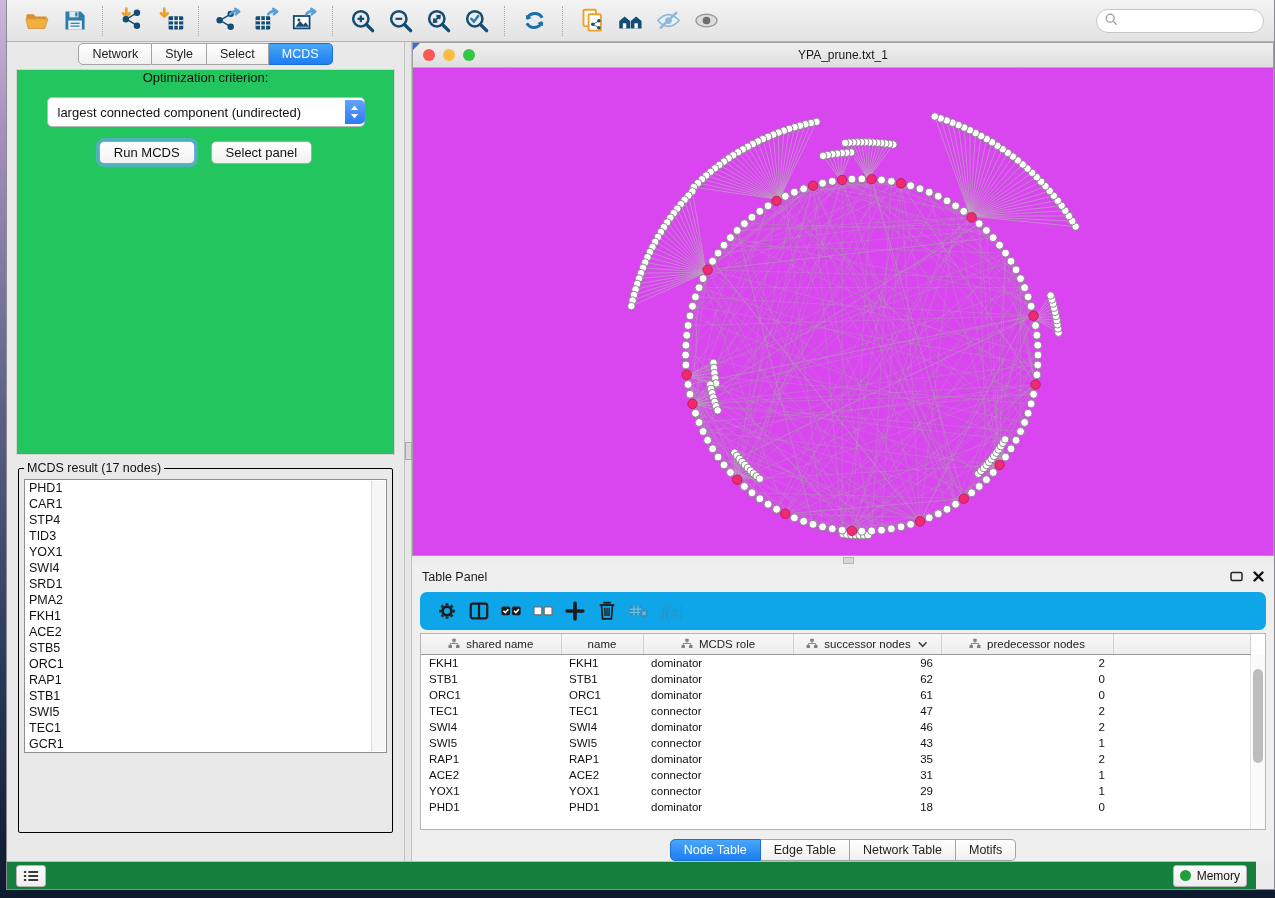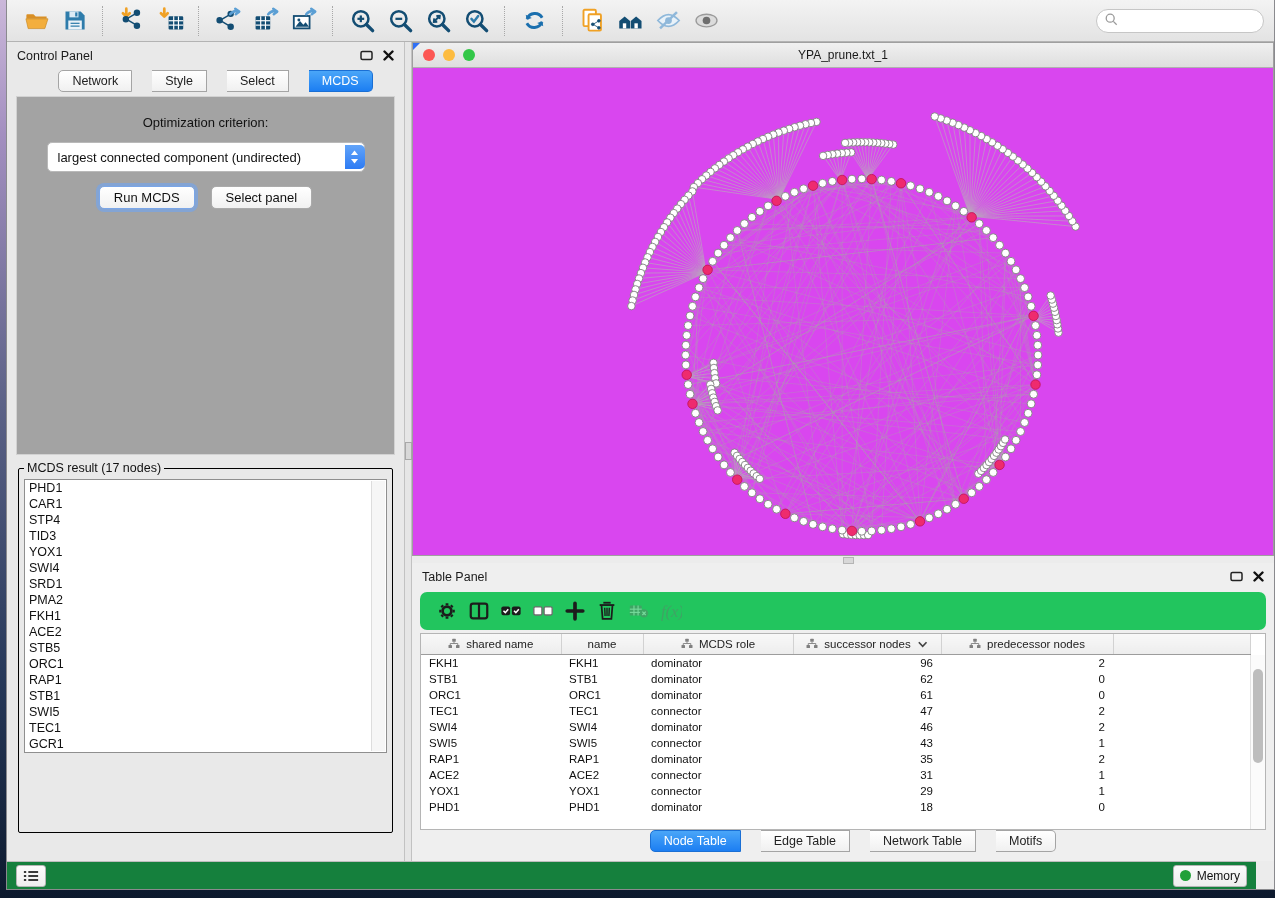--- a/index.html
+++ b/index.html
@@ -24,25 +24,25 @@
   
   .main{position:absolute;top:42px;bottom:28px;left:0;right:0;display:flex;}
   
   .control-panel{width:397px;box-sizing:border-box;display:flex;flex-direction:column;background:#e9e9e9;}
   .panel-header{height:27px;display:flex;align-items:center;padding:0 10px;font-size:12.5px;color:#1a1a1a;}
   .panel-header .ph-icons{margin-left:auto;display:flex;align-items:center;gap:10px;}
   .ph-icons svg{display:block;}
   .cp-tabs{display:flex;justify-content:center;margin:1px 0 2px;}
   .seg{display:flex;}
   .seg-item{padding:3px 13px;font-size:12.5px;color:#222;background:linear-gradient(#ffffff,#f0f0f0);
-    border:1px solid #a4a4a4;border-left:none;cursor:default;white-space:nowrap;margin-left:20px;}
+    border:1px solid #a4a4a4;border-left:none;cursor:default;white-space:nowrap;}
   .seg-item:first-child{border-left:1px solid #a4a4a4;border-radius:5px 0 0 5px;}
   .seg-item:last-child{border-radius:0 5px 5px 0;}
   .seg-item.active{background:linear-gradient(#4aa6f8,#1c7ef2);color:#fff;border-color:#1a6fd4;}
-  .opt-panel{flex:1;margin:2px 9px 6px;border:1px solid #d2d2d2;background:#a3a3a3;padding-top:18px;box-sizing:border-box;}
+  .opt-panel{flex:1;margin:2px 9px 6px;border:1px solid #d2d2d2;background:#22c55e;box-sizing:border-box;}
   .opt-label{text-align:center;font-size:13px;color:#111;margin-bottom:12px;}
   .dropdown{width:318px;height:30px;margin:0 auto;background:#fff;border:1px solid #b9b9b9;border-radius:5px;
     display:flex;align-items:center;box-sizing:border-box;position:relative;}
   .dropdown .dd-text{flex:1;font-size:13px;color:#111;padding:0 6px 0 10px;white-space:nowrap;}
   .dd-step{width:20px;height:24px;margin:-1px -1px -1px 0;border-radius:0 5px 5px 0;
     background:linear-gradient(#62a4f9,#2d7bf4);display:flex;flex-direction:column;align-items:center;justify-content:center;gap:2px;}
   .dd-step svg{display:block;}
   .btn-row{display:flex;justify-content:center;gap:16px;margin-top:14px;}
   .pbtn{font-size:13px;color:#111;padding:3px 14px;border:1px solid #ababab;border-radius:5px;
     background:linear-gradient(#ffffff,#f1f1f1);}
@@ -62,34 +62,34 @@
   .network-view{flex:1;display:flex;flex-direction:column;background:#d946ef;border:1px solid #9f9f9f;box-sizing:border-box;position:relative;min-height:0;}
   .net-title{height:24px;background:linear-gradient(#f0f0f0,#dedede);border-bottom:1px solid #b0b0b0;
     display:flex;align-items:center;justify-content:center;position:relative;flex:none;}
   .net-title .title-text{font-size:12px;color:#1a1a1a;}
   .lights{position:absolute;left:10px;top:0;bottom:0;display:flex;align-items:center;gap:8px;}
   .light{width:12px;height:12px;border-radius:50%;box-sizing:border-box;}
   .corner-grip{position:absolute;left:0;top:0;width:0;height:0;border-top:7px solid #2f6ff5;border-right:7px solid transparent;}
   #graph{flex:1;width:100%;min-height:0;}
   
   .table-panel{height:298px;display:flex;flex-direction:column;background:#efefef;flex:none;}
-  .tp-toolbar{margin:2px 8px 3px;height:38px;background:#22c55e;border-radius:7px;display:flex;align-items:center;
+  .tp-toolbar{margin:2px 8px 3px;height:38px;background:#0ea5e9;border-radius:7px;display:flex;align-items:center;
     padding:0 16px;gap:10px;flex:none;}
   .tico-btn{background:none;border:none;padding:0;display:flex;align-items:center;}
   .tico-btn.disabled{opacity:.38;}
   .table-wrap{flex:1;margin:0 8px;background:#fff;border:1px solid #b5b5b5;position:relative;overflow:hidden;min-height:0;}
   table.node-table{border-collapse:collapse;table-layout:fixed;width:calc(100% - 14px);font-size:11.5px;}
   table.node-table th{height:20px;font-weight:normal;color:#222;background:linear-gradient(#f8f8f8,#ededed);
     border-bottom:1px solid #9c9c9c;border-right:1px solid #d2d2d2;padding:0;}
   table.node-table th .th-inner{display:flex;align-items:center;justify-content:center;gap:6px;}
   table.node-table td{height:16px;padding:0 8px;color:#111;white-space:nowrap;overflow:hidden;}
   td.num{text-align:right;padding-right:16px;}
   .vscroll{position:absolute;top:21px;right:0;bottom:0;width:14px;background:#fbfbfb;border-left:1px solid #e4e4e4;}
   .vscroll .thumb{position:absolute;left:2px;right:2px;top:14px;height:94px;background:#bdbdbd;border-radius:6px;}
-  .tp-tabs{height:31px;display:flex;align-items:flex-start;justify-content:center;flex:none;}
+  .tp-tabs{height:31px;display:flex;align-items:flex-end;justify-content:center;flex:none;}
   
   .status-bar{position:absolute;left:0;right:18px;bottom:0;height:28px;background:#15803d;border-top:1px solid #bdbdbd;
     display:flex;align-items:center;justify-content:space-between;padding:0 9px;box-sizing:border-box;}
   .sbtn{height:22px;border:1px solid #b5b5b5;border-radius:3px;background:linear-gradient(#fbfbfb,#eee);
     display:flex;align-items:center;justify-content:center;padding:0 6px;gap:6px;font-size:12px;color:#111;}
   .memdot{width:11px;height:11px;border-radius:50%;}
 </style>
 </head>
 <body>
 
@@ -286,35 +286,20 @@
             <line x1="9" y1="9" x2="12.6" y2="12.6" stroke="#9a9a9a" stroke-width="1.4"></line>
           </svg>
       </span>
       <input type="text" placeholder="" style="">
     </div>
   </div>
 
   <div class="main">
 
     <div class="control-panel">
-      <div class="panel-header">
-        <span>Control Panel</span>
-        <span class="ph-icons">
-          <span>
-              <svg width="13" height="11" viewBox="0 0 13 11">
-                <rect x="1" y="1.5" width="11" height="8" rx="1.5" fill="none" stroke="#222" stroke-width="1.5"></rect>
-              </svg>
-            </span>
-          <span>
-              <svg width="11" height="11" viewBox="0 0 11 11">
-                <path d="M1.5 1.5l8 8M9.5 1.5l-8 8" stroke="#111" stroke-width="2.4" stroke-linecap="round"></path>
-              </svg>
-            </span>
-        </span>
-      </div>
       <div class="cp-tabs">
         <span class="seg" id="cp-tab-seg">
             <span class="seg-item">Network</span>
             <span class="seg-item">Style</span>
             <span class="seg-item">Select</span>
             <span class="seg-item active">MCDS</span>
           </span>
       </div>
       <div class="opt-panel">
         <div class="opt-label">Optimization criterion:</div>

